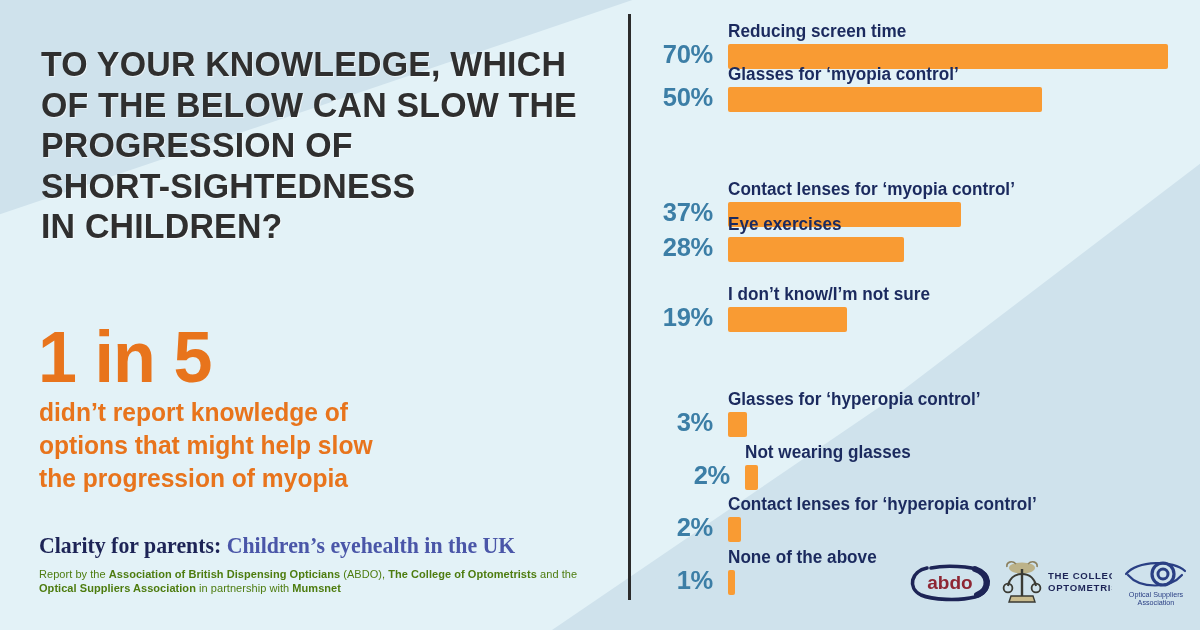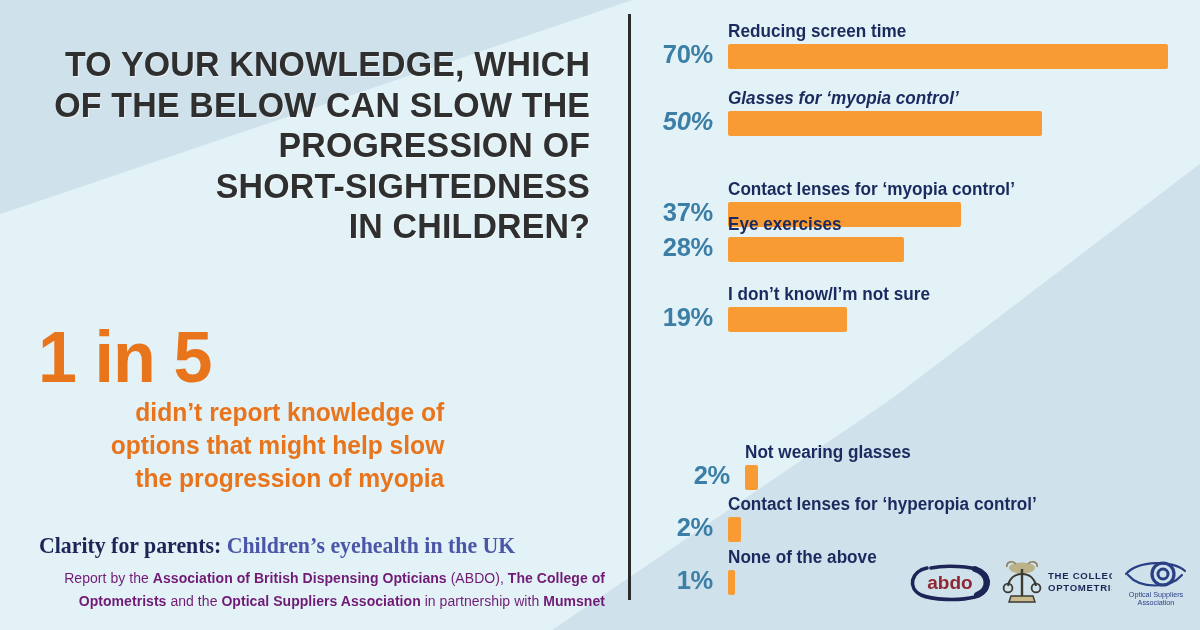--- a/index.html
+++ b/index.html
@@ -32,21 +32,21 @@
   }
 
   
   .divider {
     position:absolute; left:628px; top:14px;
     width:3px; height:586px;
     background:#2b2b2b;
   }
 
   
-  .left { position:absolute; left:0; top:0; width:628px; height:630px;text-align:right; }
+  .left { position:absolute; left:0; top:0; width:628px; height:630px; }
 
   .headline {
     position:absolute; left:41px; top:44px; width:575px;
     font-family:"Liberation Sans", sans-serif;
     font-weight:bold;
     font-size:35.5px;
     line-height:40.5px;
     letter-spacing:0.2px;
     color:#2f2f2f;
     text-transform:uppercase;
@@ -83,23 +83,23 @@
     line-height:26px;
     white-space:nowrap;
     transform:scaleX(0.97);
     transform-origin:left top;
   }
   .report-title .rt-a { color:#1d2456; }
   .report-title .rt-b { color:#4a56a8; }
 
   .credit {
     position:absolute; left:39px; top:567px; width:566px;
-    font-size:14px;
-    line-height:23px;
-    color:#701a75;
+    font-size:11px;
+    line-height:14px;
+    color:#4d7c0f;
     letter-spacing:0.05px;
   }
   .credit b { font-weight:bold; }
 
   
   .logos {
     position:absolute; left:900px; top:556px;
     width:290px; height:52px;
   }
   .logo { position:absolute; top:0; }
@@ -215,40 +215,45 @@
       </svg>
     </div>
   </div>
 
   <div class="chart">
       <div class="row" style="top: 22px;">
         <div class="row-label">Reducing screen time</div>
         <div class="row-pct">70%</div>
         <div class="row-bar" style="width: 440.09px; background: rgb(249, 155, 51);"></div>
       </div>
-      <div class="row" style="top: 89px; font-style: italic;">
+      <div class="row" style="top: 65px;">
         <div class="row-label">Glasses for ‘myopia control’</div>
         <div class="row-pct">50%</div>
         <div class="row-bar" style="width: 314.35px; background: rgb(249, 155, 51);"></div>
       </div>
       <div class="row" style="top: 179.8px;">
         <div class="row-label">Contact lenses for ‘myopia control’</div>
         <div class="row-pct">37%</div>
         <div class="row-bar" style="width: 232.619px; background: rgb(249, 155, 51);"></div>
       </div>
       <div class="row" style="top: 215px; padding-left: 40px;">
         <div class="row-label">Eye exercises</div>
         <div class="row-pct">28%</div>
         <div class="row-bar" style="width: 176.036px; background: rgb(249, 155, 51);"></div>
       </div>
       <div class="row" style="top: 285px;">
         <div class="row-label">I don’t know/I’m not sure</div>
         <div class="row-pct">19%</div>
         <div class="row-bar" style="width: 119.453px; background: rgb(249, 155, 51);"></div>
       </div>
+      <div class="row" style="top: 390.2px;">
+        <div class="row-label">Glasses for ‘hyperopia control’</div>
+        <div class="row-pct">3%</div>
+        <div class="row-bar" style="width: 18.861px; background: rgb(249, 155, 51);"></div>
+      </div>
       <div class="row" style="top: 442.8px; margin-left: 17px;">
         <div class="row-label">Not wearing glasses</div>
         <div class="row-pct">2%</div>
         <div class="row-bar" style="width: 12.574px; background: rgb(249, 155, 51);"></div>
       </div>
       <div class="row" style="top: 495.4px;">
         <div class="row-label">Contact lenses for ‘hyperopia control’</div>
         <div class="row-pct">2%</div>
         <div class="row-bar" style="width: 12.574px; background: rgb(249, 155, 51);"></div>
       </div>

